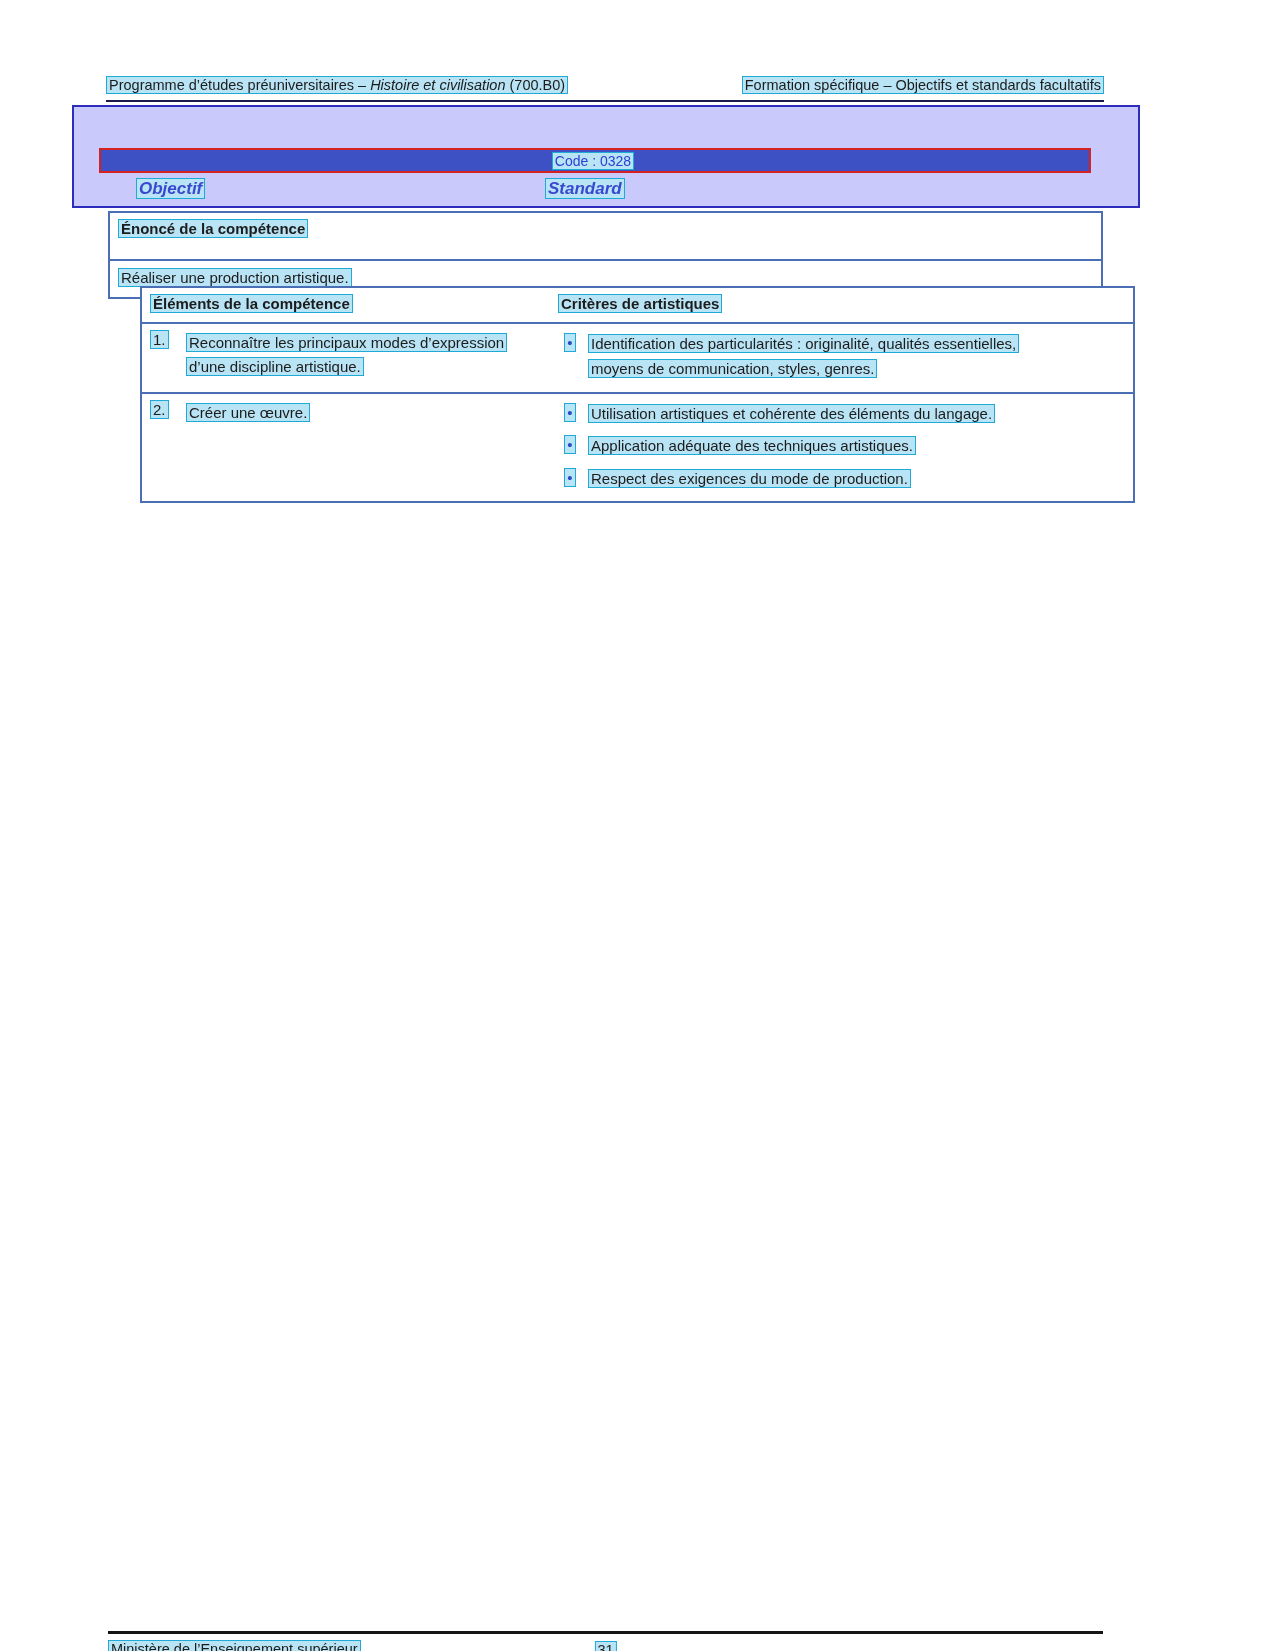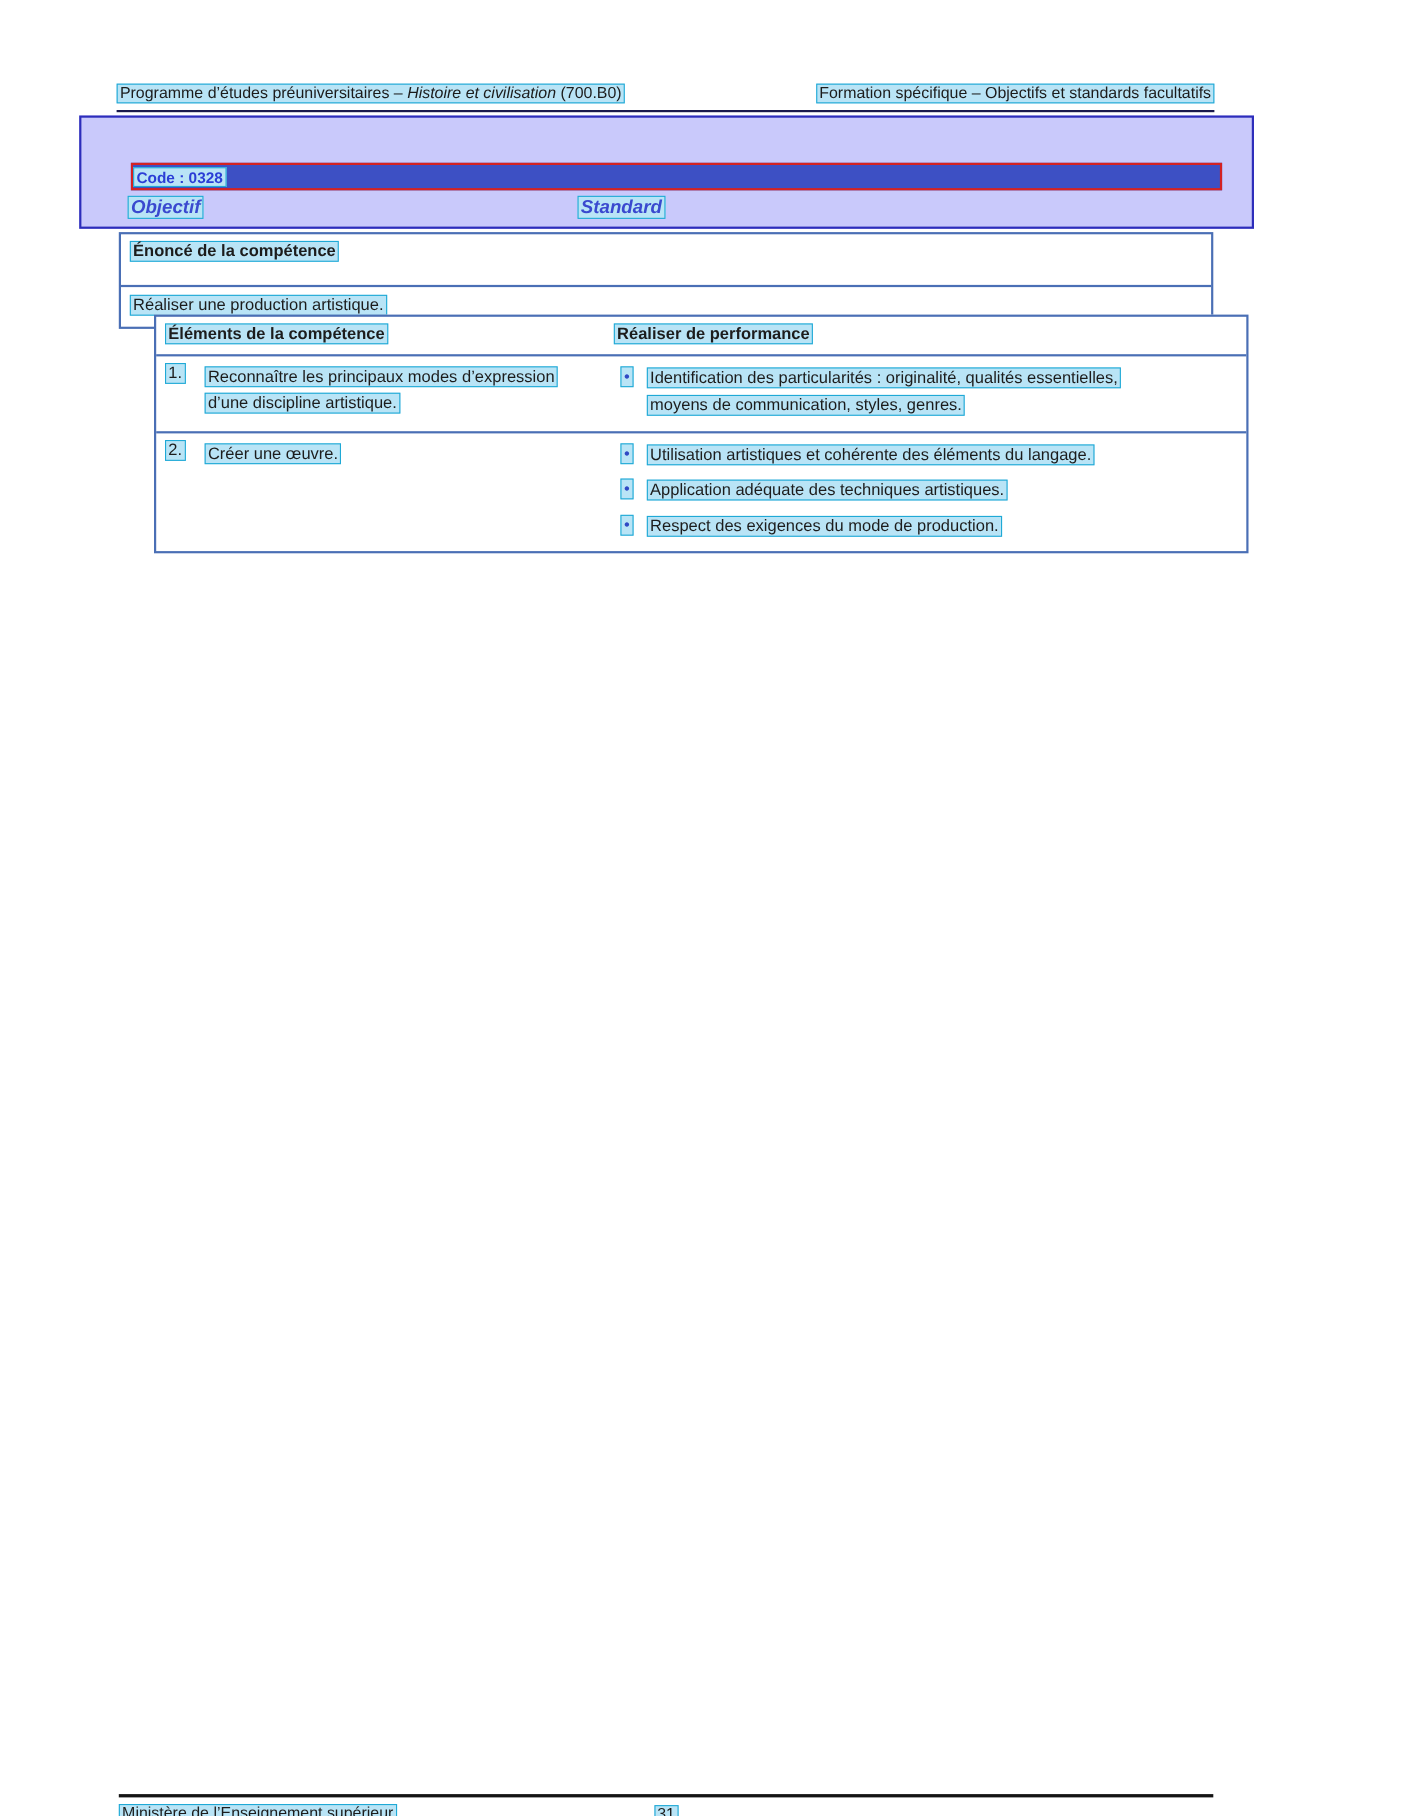--- a/index.html
+++ b/index.html
@@ -30,32 +30,32 @@
   }
   .header i{font-style:italic;}
   
   .banner{
     position:absolute;left:72px;top:105px;width:1068px;height:103px;
     background:#c9c9fb;
     border:2px solid #2d2dbb;
     box-sizing:border-box;
   }
   .code-bar{
-    position:absolute;left:45px;top:41px;width:992px;height:25px;
+    position:absolute;left:25px;top:41px;width:992px;height:25px;
     background:#3d50c4;
     border:2px solid #d42222;
     box-sizing:border-box;
-    display:flex;justify-content:flex-start;align-items:center;
+    display:flex;justify-content:center;align-items:center;
     padding-right:4px;
-    font-size:14px;font-weight:bold;
+    font-size:14px;font-weight:normal;
   }
   .code-bar .hl{color:#2b3ed6;}
   .heading{
     position:absolute;
-    font-size:17px;font-weight:bold;font-style:italic;color:#3a49cf;
+    font-size:17px;font-weight:bold;font-style:italic;color:#3a49cf;margin-left:20px;
   }
   .objectif{left:42px;top:72px;}
   .standard{left:451px;top:72px;}
   
   .table{
     position:absolute;left:108px;width:995px;
     border:2px solid #4a6fb5;
     box-sizing:border-box;
     background:#ffffff;
     font-size:15px;
@@ -122,21 +122,21 @@
       <span class="hl">Énoncé de la compétence</span>
     </div>
     <div class="t-body">
       <span class="hl">Réaliser une production artistique.</span>
     </div>
   </div>
 
   <div class="table t2">
     <div class="t-head t2-head">
       <div class="col1"><span class="hl">Éléments de la compétence</span></div>
-      <div class="col2"><span class="hl">Réaliser de performance</span></div>
+      <div class="col2"><span class="hl">Critères de artistiques</span></div>
     </div>
 
     <div class="t-row">
       <div class="el-cell">
         <span class="el-num"><span class="hl">1.</span></span>
         <span class="el-text"><span class="el-text-inner"><span class="hl">Reconnaître les principaux modes d’expression d’une discipline artistique.</span></span></span>
       </div>
       <div class="cr-cell">
         <div class="cr-item">
           <span class="bullet"><span class="hl bdot">•</span></span>

